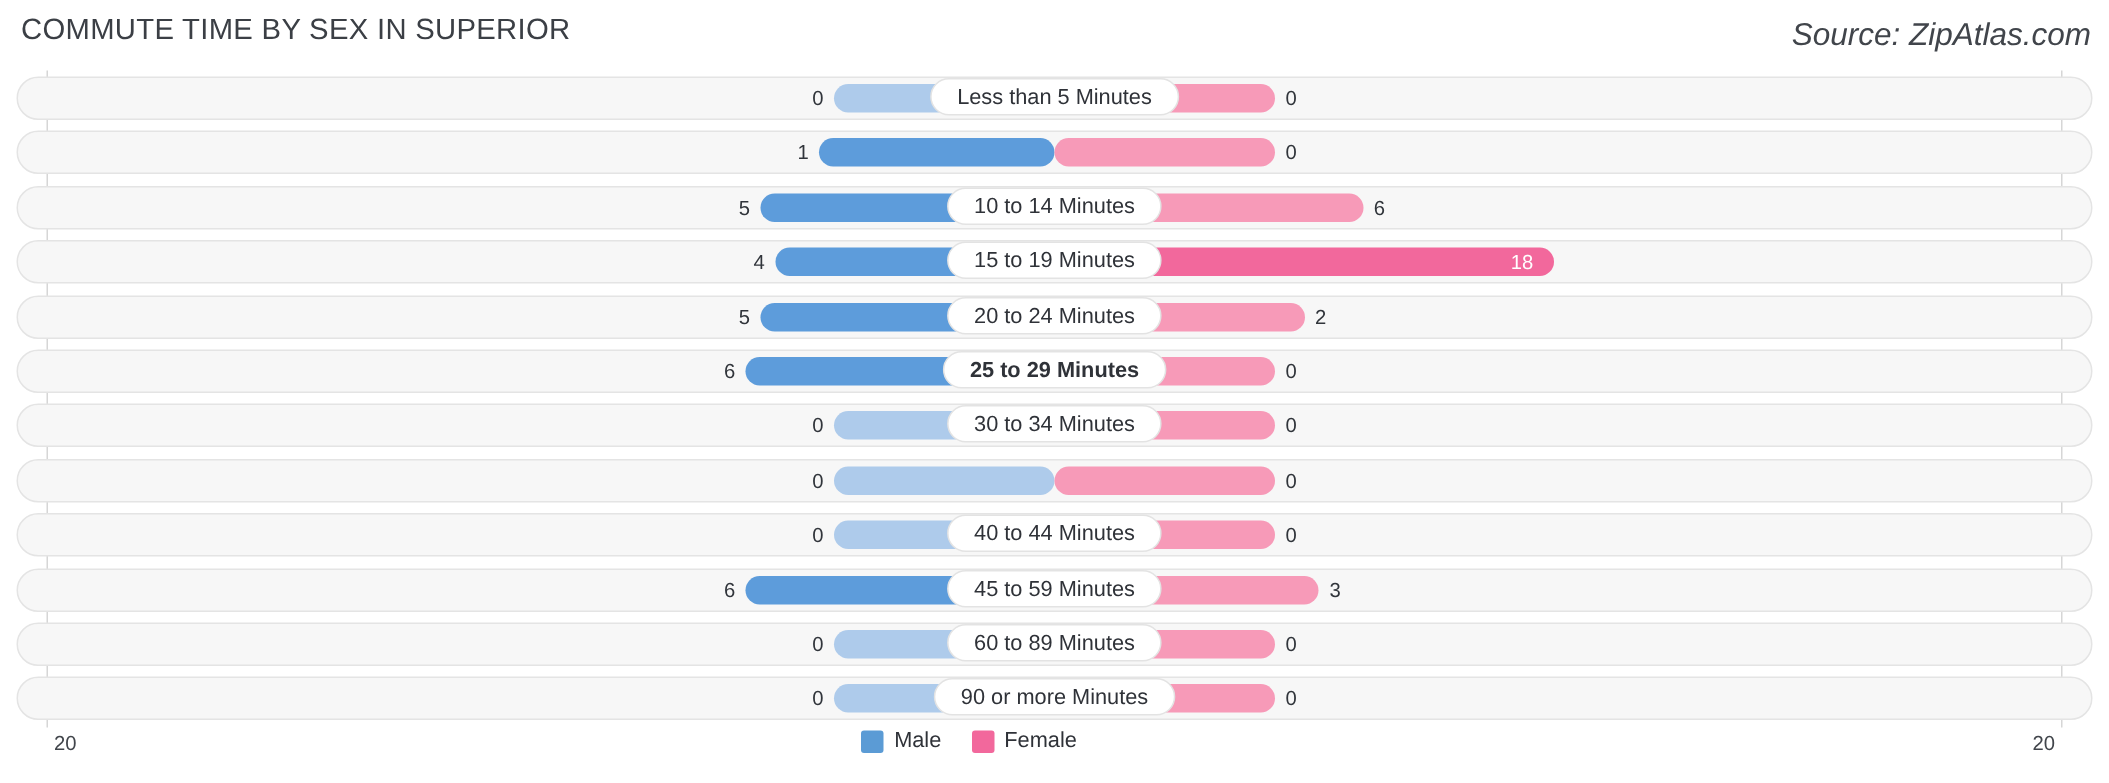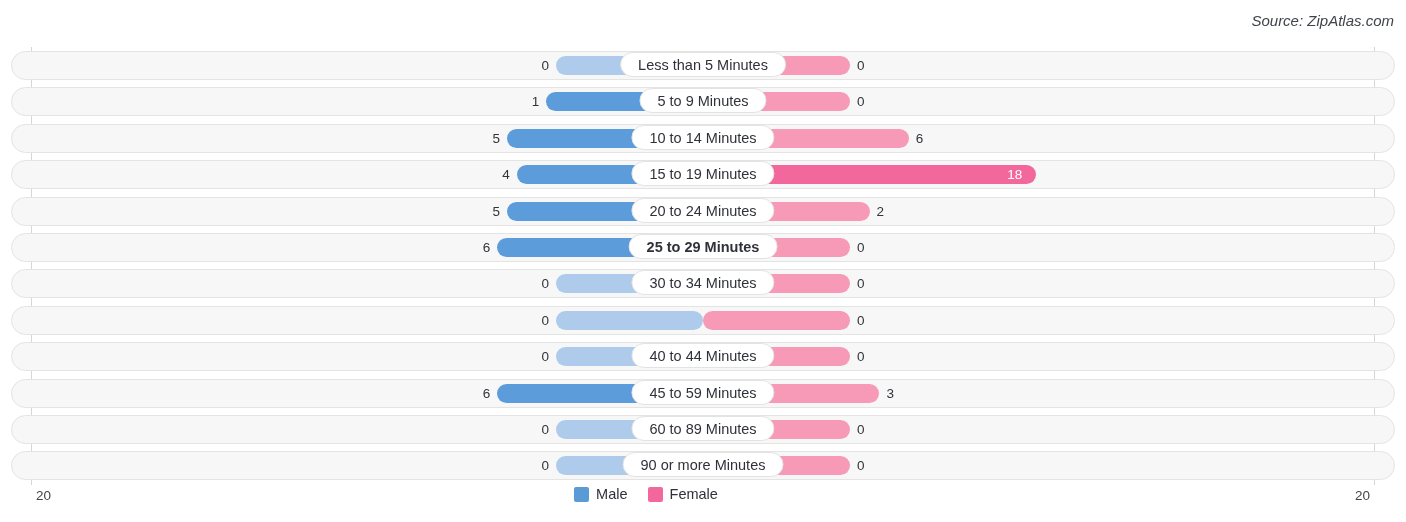--- a/index.html
+++ b/index.html
@@ -13,21 +13,21 @@
   .wrap{position:relative;width:1406px;height:522px;}
 
   
   .title{
     position:absolute;left:14px;top:9px;
     font-size:19.5px;letter-spacing:.2px;
     color:#3b3f45;white-space:nowrap;
   }
   .source{
     position:absolute;right:12px;top:12px;
-    font-size:15px;font-style:italic;color:#41454b;
+    font-size:21px;font-style:italic;color:#41454b;
     white-space:nowrap;
   }
 
   
   .plot{
     position:absolute;left:0;top:47px;
     width:1406px;height:440px;
   }
   .axis-line{
     position:absolute;top:0;width:1px;height:438px;
@@ -90,40 +90,40 @@
   }
   .legend-item{display:flex;align-items:center;gap:7px;}
   .swatch{width:15px;height:15px;border-radius:2px;display:block;}
   .legend-label{font-size:14.5px;color:#2f3238;}
 </style>
 </head>
 <body>
 
 <div class="wrap">
 
+  <div class="title">COMMUTE TIME BY SEX IN SUPERIOR</div>
   <div class="source">Source: ZipAtlas.com</div>
 
   <div class="plot" id="plot">
     <div class="axis-line axis-left"></div>
     <div class="axis-line axis-right"></div>
   <div class="row" style="top: 4px;">
         <div class="track"></div>
         <div class="bar male" style="left: 545px; width: 147px; background: rgb(174, 203, 235);"></div>
         <div class="val left" style="left: 483px; width: 55px;">0</div>
         <div class="bar female" style="left: 692px; width: 147px; background: rgb(247, 154, 184);"></div>
         <div class="val right" style="left: 846px; width: 55px;">0</div>
         <div class="pill" style="left: 692px; padding-left: 17px; padding-right: 17px;">Less than 5 Minutes</div>
       </div>
       <div class="row" style="top: 40.4px;">
         <div class="track"></div>
         <div class="bar male" style="left: 535.2px; width: 156.8px; background: rgb(93, 156, 219);"></div>
         <div class="val left" style="left: 473.2px; width: 55px;">1</div>
         <div class="bar female" style="left: 692px; width: 147px; background: rgb(247, 154, 184);"></div>
         <div class="val right" style="left: 846px; width: 55px;">0</div>
-        <div class="pill" style="left: 692px; padding-left: 17px; padding-right: 17px;">5 to 9 Minutes</div>
       </div>
       <div class="row" style="top: 76.8px;">
         <div class="track"></div>
         <div class="bar male" style="left: 496px; width: 196px; background: rgb(93, 156, 219);"></div>
         <div class="val left" style="left: 434px; width: 55px;">5</div>
         <div class="bar female" style="left: 692px; width: 205.8px; background: rgb(247, 154, 184);"></div>
         <div class="val right" style="left: 904.8px; width: 55px;">6</div>
         <div class="pill" style="left: 692px; padding-left: 17px; padding-right: 17px;">10 to 14 Minutes</div>
       </div>
       <div class="row" style="top: 113.2px;">

